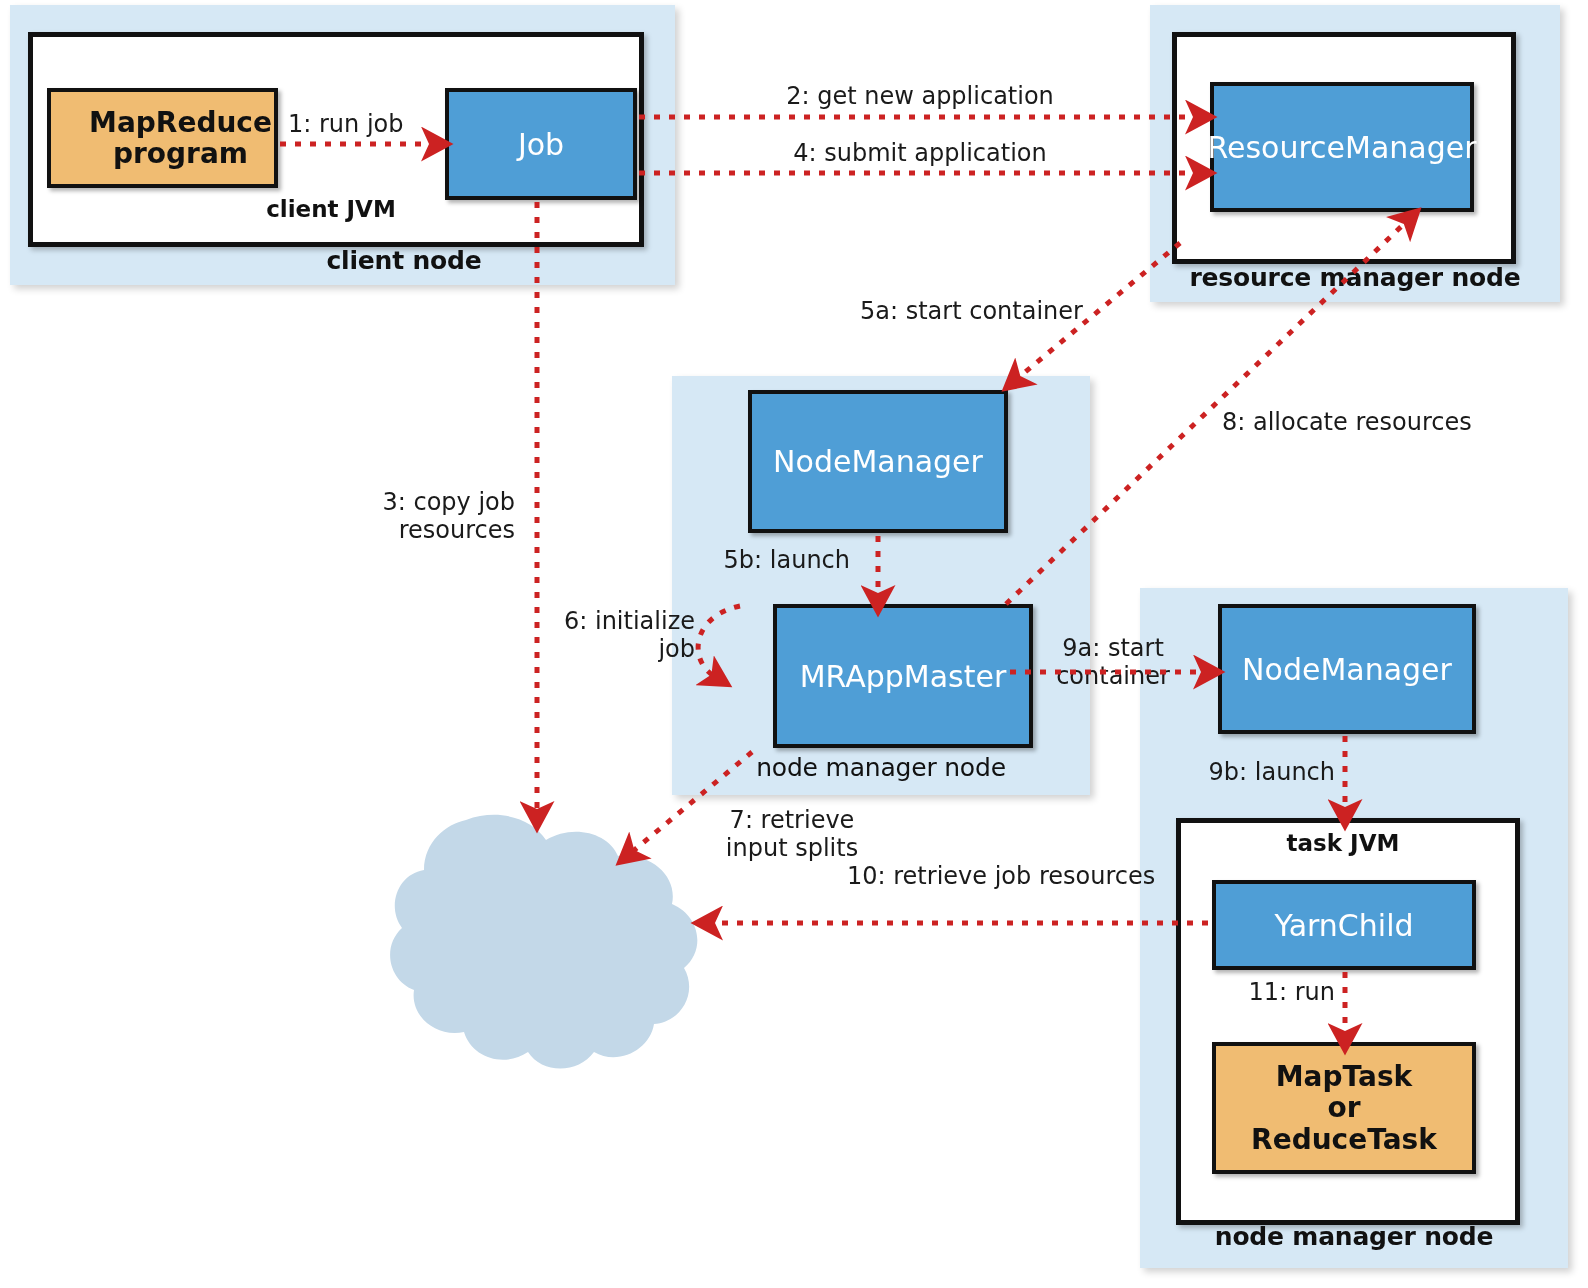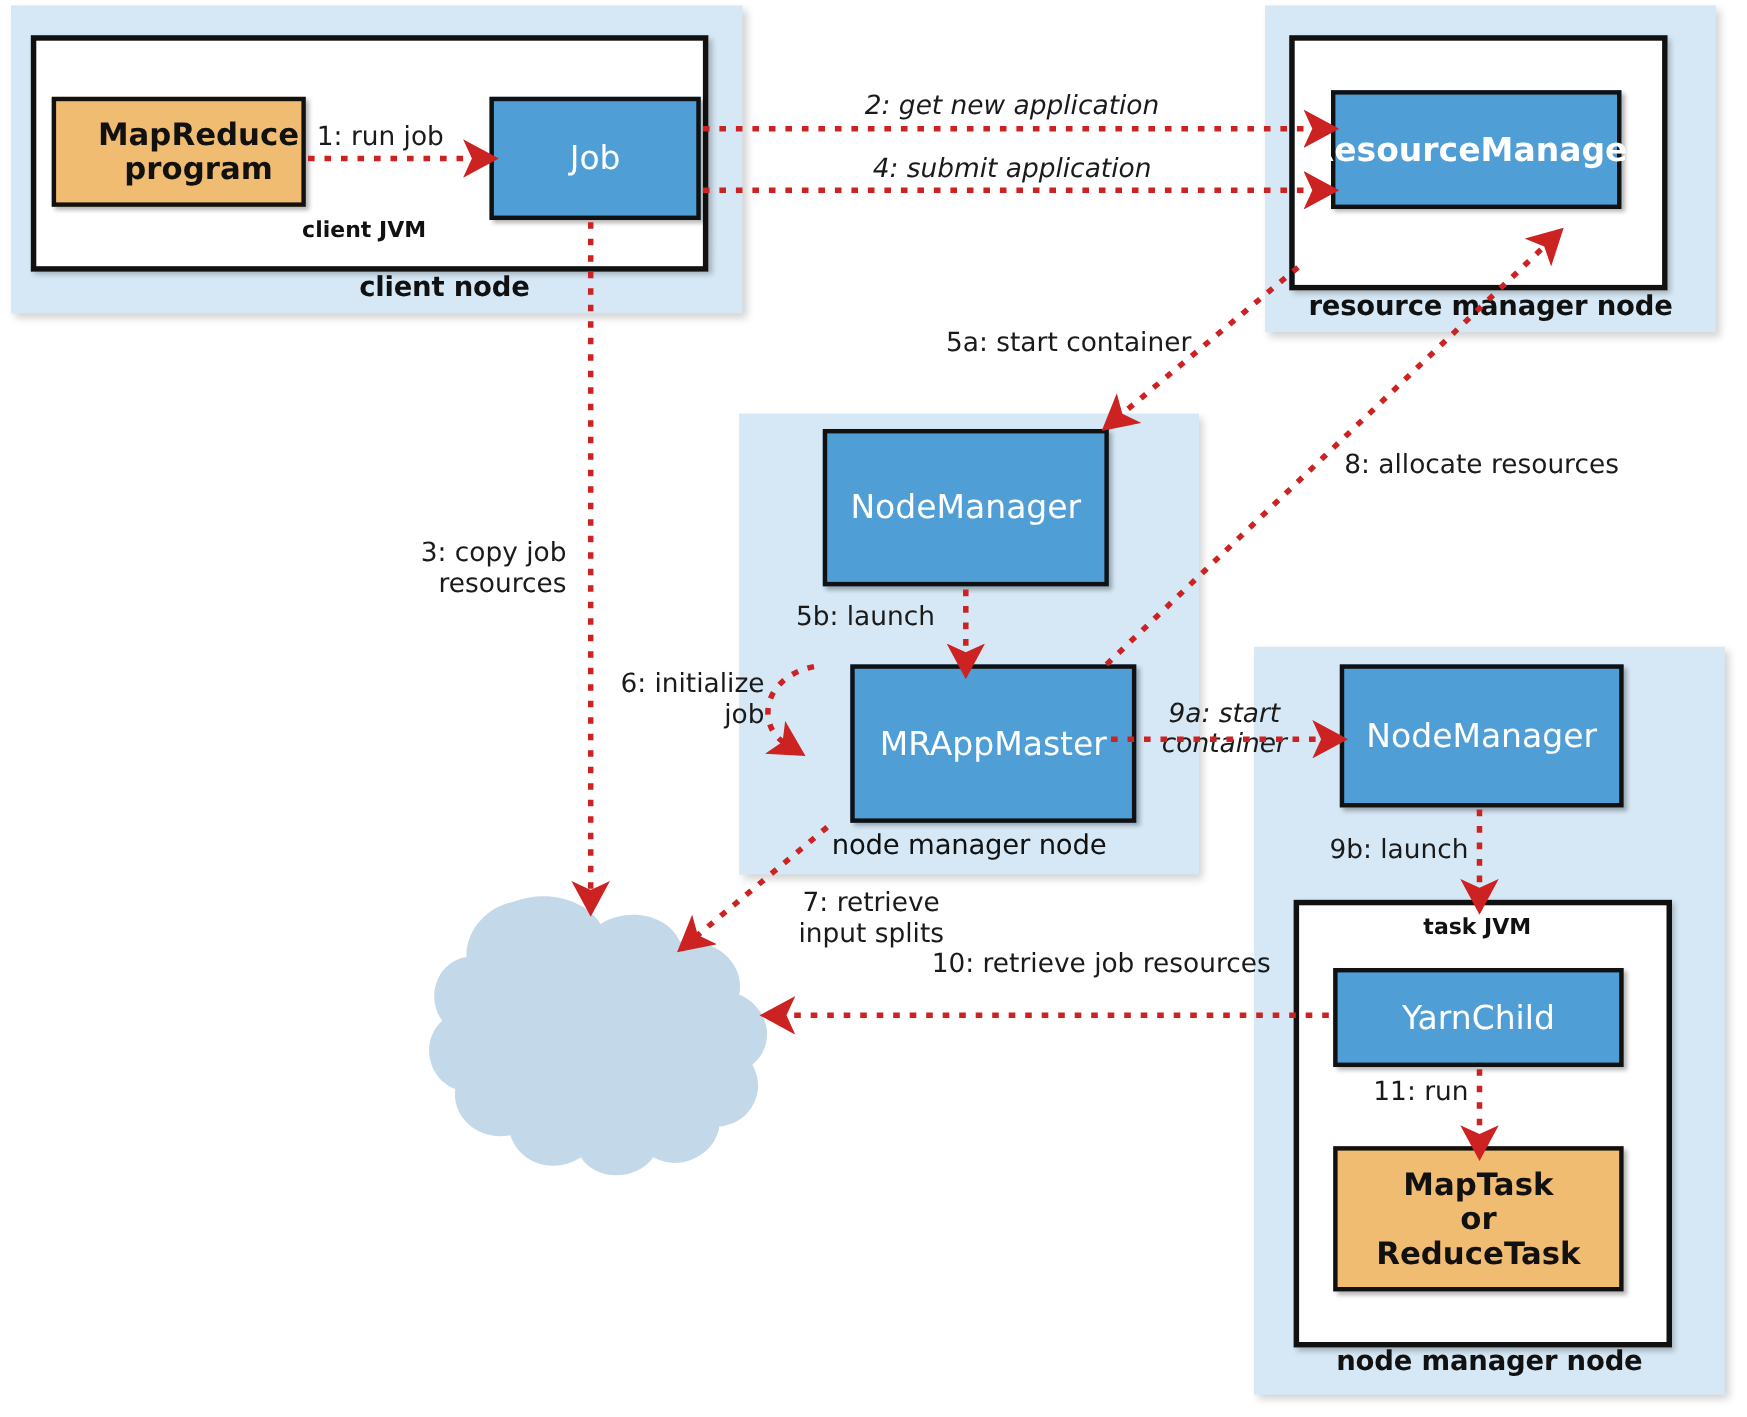--- a/index.html
+++ b/index.html
@@ -37,21 +37,21 @@
     background: #ffffff;
     border: 5px solid #111111;
     box-shadow: 3px 3px 5px rgba(0,0,0,0.25);
   }
   .jvm-label {
     position: absolute;
     left: 0;
     right: 0;
     text-align: center;
     font-weight: bold;
-    font-size: 20px;
+    font-size: 23px;
     color: #111111;
   }
   
   .comp {
     position: absolute;
     display: flex;
     align-items: center;
     justify-content: center;
     text-align: center;
     border: 4px solid #111111;
@@ -72,21 +72,21 @@
     line-height: 1.12;
   }
   
   .lbl {
     position: absolute;
     font-size: 24px;
     color: #1a1a1a;
     line-height: 1.18;
     white-space: pre-line;
   }
-  .lbl.c { text-align: center; font-style: italic; }
+  .lbl.c { text-align: center; }
   .lbl.r { text-align: right; }
   .lbl.l { text-align: center; }
   
   #vec {
     position: absolute;
     left: 0; top: 0;
     width: 1588px;
     height: 1288px;
     pointer-events: none;
   }
@@ -127,21 +127,21 @@
 
   <div class="comp orange" style="left:47px; top:88px; width:231px; height:100px;padding-left:36px;">
     <span style="white-space:pre-line;">MapReduce
 program</span>
   </div>
 
   <div class="comp blue" style="left:445px; top:88px; width:192px; height:112px;">
     <span>Job</span>
   </div>
 
-  <div class="comp blue" style="left:1210px; top:82px; width:264px; height:108px;font-weight:bold;">
+  <div class="comp blue" style="left:1210px; top:82px; width:264px; height:130px;">
     <span>ResourceManager</span>
   </div>
 
   <div class="comp blue" style="left:748px; top:390px; width:260px; height:143px;">
     <span>NodeManager</span>
   </div>
 
   <div class="comp blue" style="left:773px; top:604px; width:260px; height:144px;">
     <span>MRAppMaster</span>
   </div>

